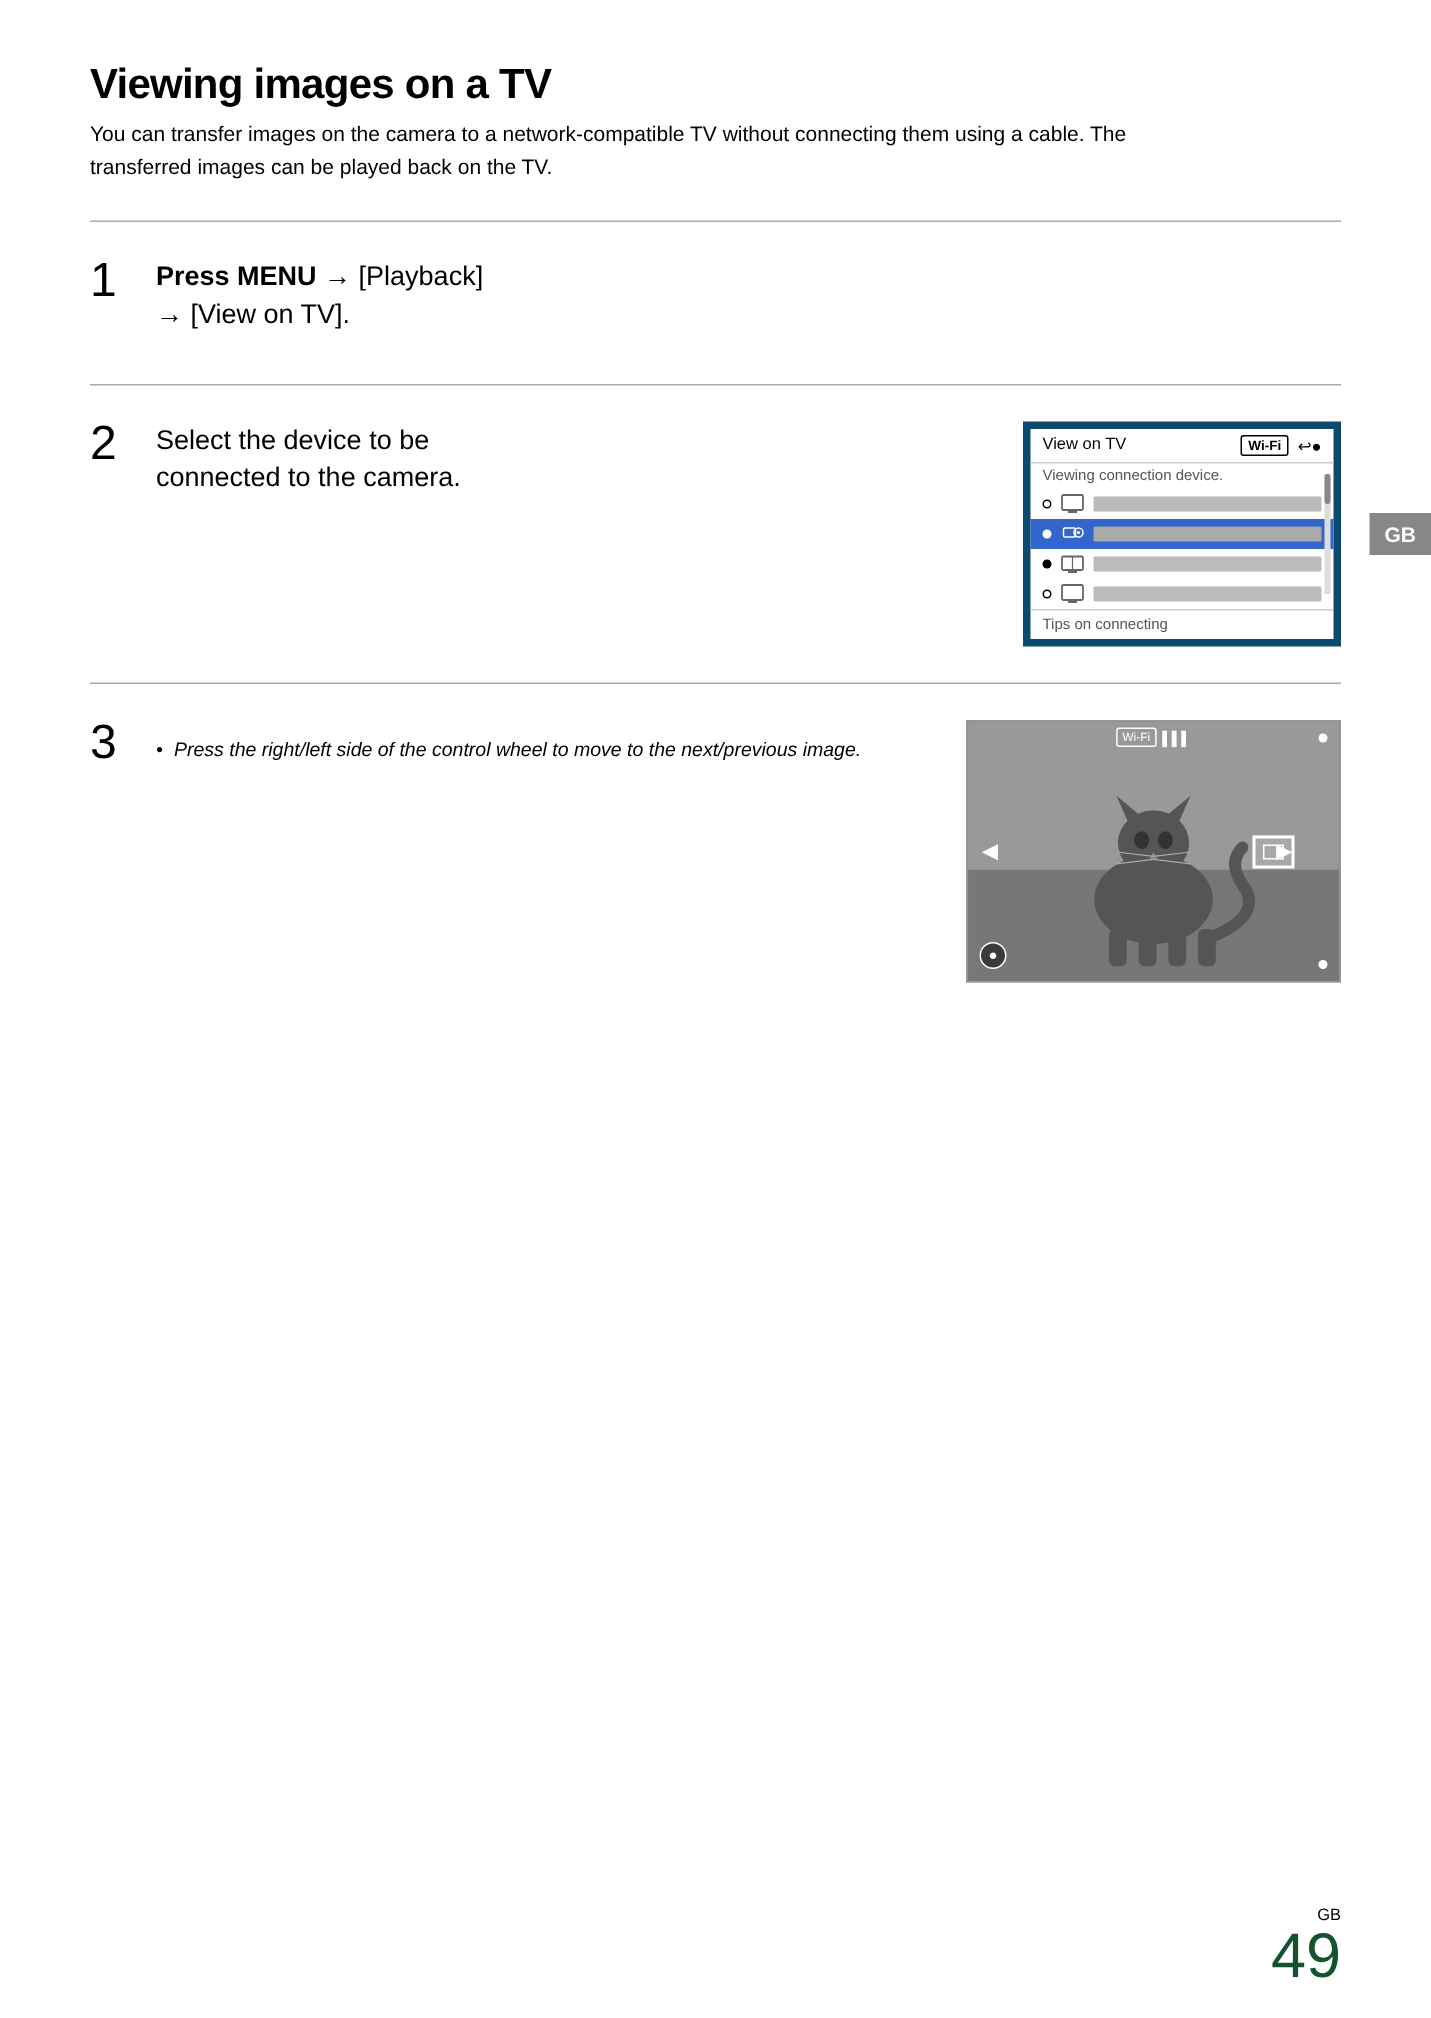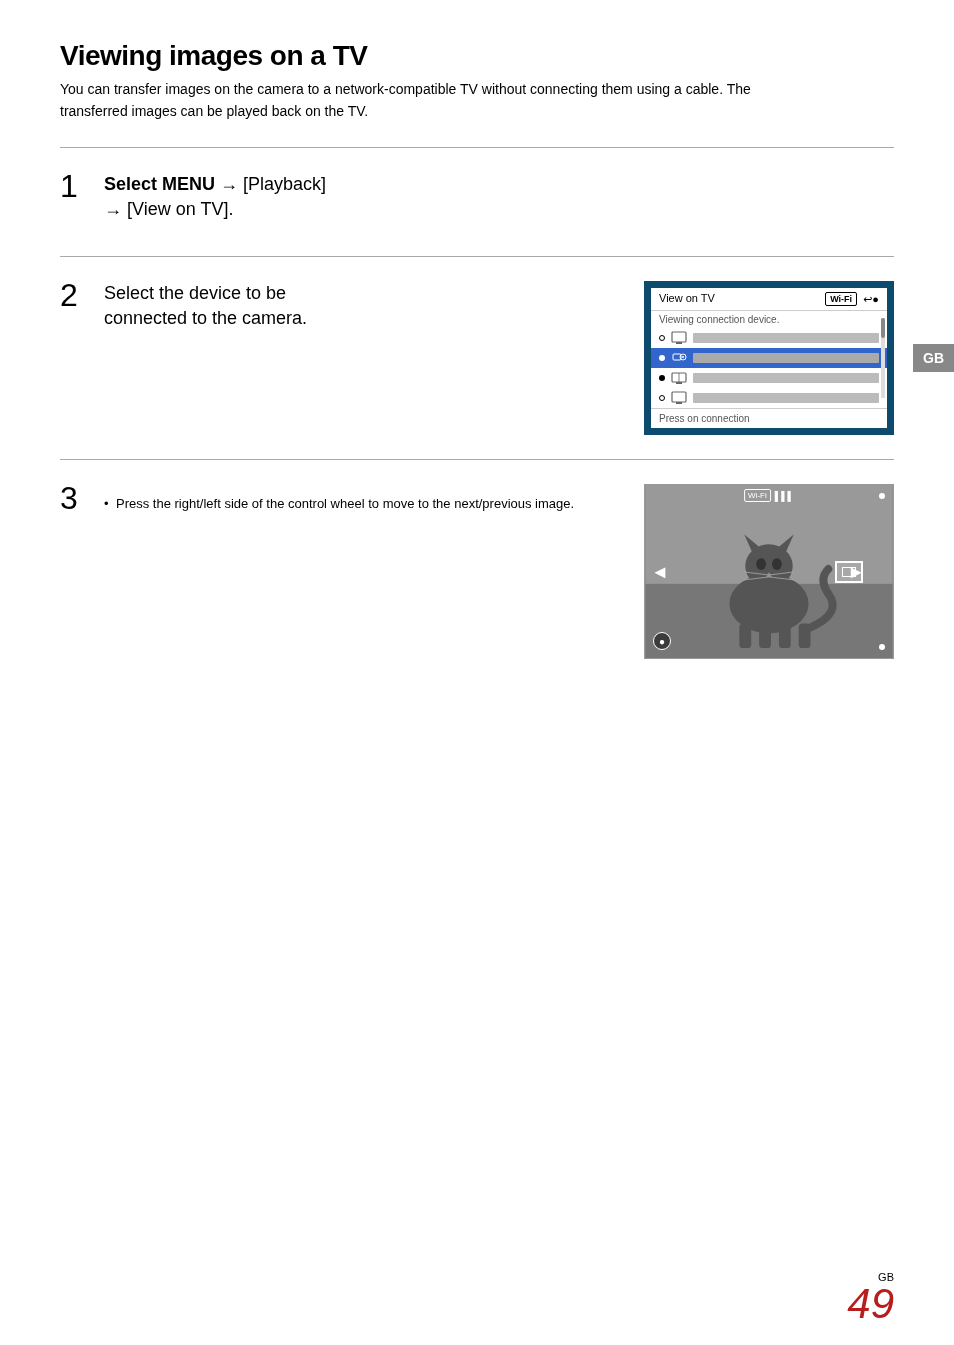--- a/index.html
+++ b/index.html
@@ -61,20 +61,21 @@
     }
 
     .step-title strong {
       font-weight: 700;
     }
 
     .step-bullets {
       margin-top: 10px;
       padding-left: 0;
       list-style: none;
+      font-style: italic;
     }
 
     .step-bullets li {
       font-size: 13px;
       line-height: 1.55;
       padding-left: 12px;
       position: relative;
       margin-bottom: 8px;
     }
 
@@ -101,34 +102,33 @@
 
     .page-number-gb {
       font-size: 11px;
       color: #000;
     }
 
     .page-number {
       font-size: 42px;
       font-weight: 300;
       line-height: 1;
-      color: #b91c1c;
-      font-style: italic;
+      color: #14532d;
     }
 
     
     .camera-illustration {
       width: 250px;
       height: 160px;
     }
 
     
     .menu-screen {
-      width: 250px;
-      border: 7px solid #0c4a6e;
+      width: 212px;
+      border: 5px solid #0c4a6e;
       background: #fff;
       font-size: 11px;
       position: relative;
     }
 
     .menu-header {
       display: flex;
       justify-content: space-between;
       padding: 4px 8px;
       border-bottom: 1px solid #ccc;
@@ -311,21 +311,21 @@
 <body>
 
 <h1>Viewing images on a TV</h1>
 
 <p class="intro-text">You can transfer images on the camera to a network-compatible TV without connecting them using a cable. The transferred images can be played back on the TV.</p>
 
 <div class="step-row">
   <div class="step-number">1</div>
   <div class="step-content">
     <div class="step-title">
-      <strong>Select MENU</strong> → [Playback]<br>→ [View on TV].
+      <strong>Press MENU</strong> → [Playback]<br>→ [View on TV].
     </div>
   </div>
 </div>
 
 <div class="step-row" style="position:relative;">
   <div class="step-number">2</div>
   <div class="step-content">
     <div class="step-title">
       Select the device to be<br>connected to the camera.
     </div>
@@ -372,21 +372,21 @@
       </div>
 
       <div class="menu-item">
         <div class="menu-dot-empty"></div>
         <svg width="16" height="14" viewBox="0 0 16 14">
           <rect x="1" y="1" width="14" height="10" rx="1" fill="none" stroke="#666" stroke-width="1.2"></rect>
           <rect x="5" y="11" width="6" height="2" fill="#666"></rect>
         </svg>
         <div class="menu-bar"></div>
       </div>
-      <div class="menu-footer">Press on connection</div>
+      <div class="menu-footer">Tips on connecting</div>
       <div class="menu-scrollbar">
         <div class="menu-scrollbar-thumb"></div>
       </div>
     </div>
   </div>
 
   <div style="position:absolute;right:-60px;top:50%;transform:translateY(-50%);background:#888;color:#fff;font-weight:700;font-size:14px;padding:6px 10px;">GB</div>
 </div>
 
 <div class="step-row">

